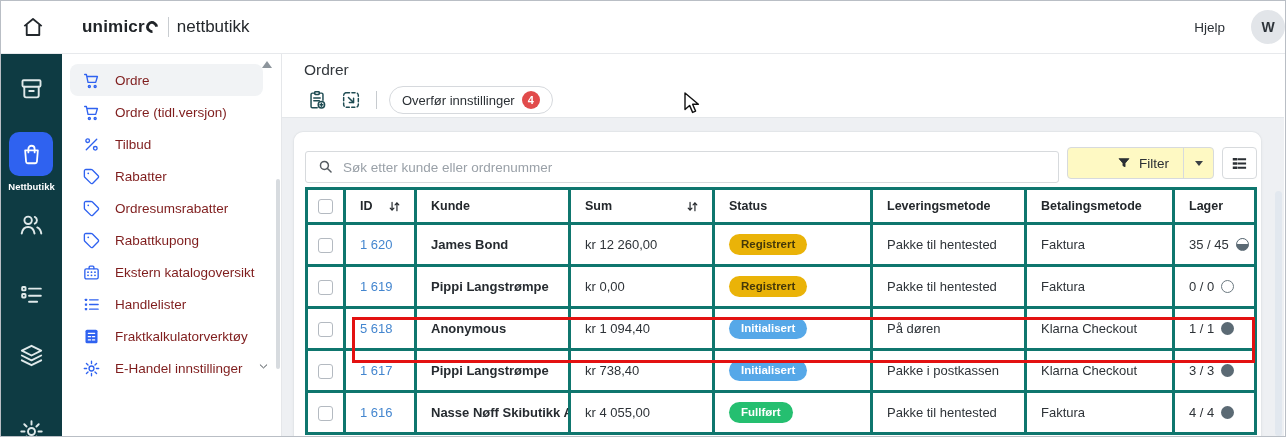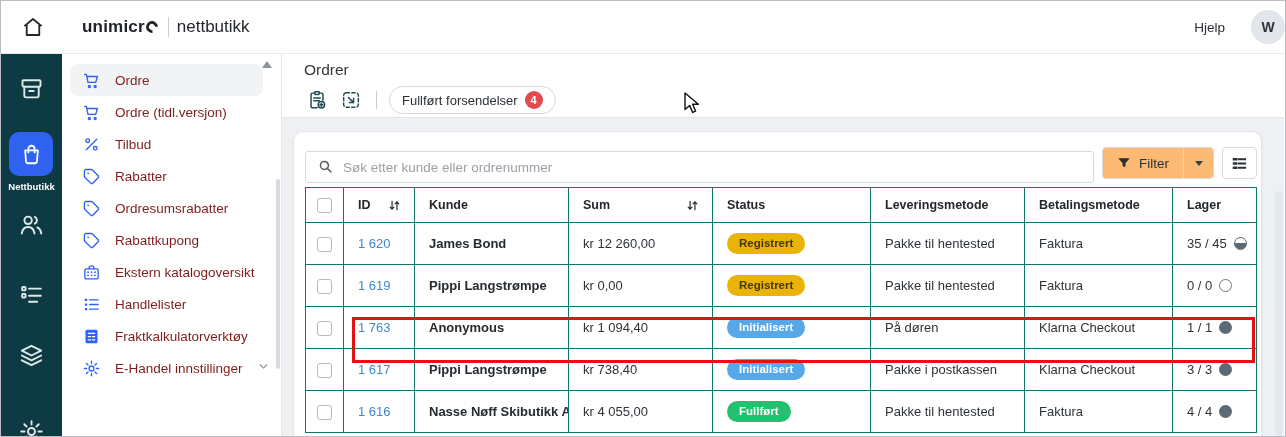--- a/index.html
+++ b/index.html
@@ -58,32 +58,32 @@
 
   .main-scrollbar { position:absolute; right:2px; top:137px; bottom:0; width:7px; background:#e2e8ef; border-radius:4px; }
 
   .card { position:absolute; left:11px; right:22px; top:77px; bottom:-4px; background:#fff; border:1px solid #e3e6e9; border-bottom:none; border-radius:10px 10px 0 0; padding:15px 4px 0 11px; box-shadow:0 1px 3px rgba(20,30,40,.04); }
 
   .controls { display:flex; align-items:center; gap:8px; }
   .search-box { position:relative; flex:1; height:24px; }
   .search-box input { width:100%; height:32px; border:1px solid #d7dadd; border-radius:3px; padding:0 10px 0 37px; font-size:13.5px; color:#2b3035; font-family:"Liberation Sans", sans-serif; outline:none; background:#fff; }
   .search-box input::placeholder { color:#9aa1a8; }
   .search-glyph { position:absolute; left:12px; top:7px; width:17px; height:17px; color:#565c62; }
-  .filter-split { display:flex; height:32px; border:1px solid #d7dadd; border-radius:4px; overflow:hidden; background:#fdba74; }
+  .filter-split { display:flex; height:32px; border:1px solid #d7dadd; border-radius:4px; overflow:hidden; background:#fef9c3;padding-left:35px; }
   .filter-main { display:flex; align-items:center; gap:8px; padding:0 14px; font-size:13.5px; color:#2b3035; cursor:pointer; }
   .filter-main svg { width:14px; height:14px; color:#2b3035; }
   .filter-caret { width:30px; display:flex; align-items:center; justify-content:center; border-left:1px solid #d7dadd; cursor:pointer; }
   .caret-down { width:0; height:0; border-left:4.5px solid transparent; border-right:4.5px solid transparent; border-top:5.5px solid #3a4045; }
   .view-btn { width:35px; height:32px; border:1px solid #d7dadd; border-radius:4px; background:#fff; display:flex; align-items:center; justify-content:center; cursor:pointer; color:#2b3035; }
   .view-btn svg { width:17px; height:17px; }
 
   
   .table-wrap { position:relative; margin-top:8px; }
   table { width:100%; border-collapse:collapse; table-layout:fixed; }
-  th, td { border:1px solid #0f766e; overflow:hidden; white-space:nowrap; }
+  th, td { border:3px solid #0f766e; overflow:hidden; white-space:nowrap; }
   th { height:35px; text-align:left; padding:0 12px 0 14px; font-size:12.5px; font-weight:bold; color:#24282c; }
   td { height:42px; padding:0 0 0 14px; font-size:13px; color:#2e3338; }
   th.c-check, td.c-check { padding:0; text-align:center; }
   .th-inner { display:flex; align-items:center; }
   .sort-ic { margin-left:auto; width:15px; height:15px; color:#24282c; flex:0 0 auto; }
   .chk { width:15px; height:15px; border:1.5px solid #b4bac1; border-radius:3px; background:#fff; display:inline-block; vertical-align:middle; cursor:pointer; }
   td.c-id a { color:#4486cf; text-decoration:none; cursor:pointer; }
   td.c-kunde { font-weight:bold; color:#262b30; }
   .pill { display:inline-block; padding:4px 12px 4px; border-radius:12px; font-size:11.5px; font-weight:bold; line-height:1.15; }
   .pill.yellow { background:#eab308; color:#453809; }
@@ -290,21 +290,21 @@
         </div>
         <div class="tool-icon">
           <svg viewBox="0 0 24 24" fill="none" stroke="currentColor" stroke-width="1.6" stroke-linecap="round" stroke-linejoin="round">
               <rect x="4" y="4" width="16" height="16" rx="3" stroke-dasharray="3.4 2.6"></rect>
               <path d="M9.2 9.2l5.4 5.4"></path>
               <path d="M14.8 10.2v4.6h-4.6"></path>
             </svg>
         </div>
         <div class="tool-divider"></div>
         <button class="transfer-btn">
-          <span>Fullført forsendelser</span>
+          <span>Overfør innstillinger</span>
           <span class="transfer-badge">4</span>
         </button>
       </div>
     </div>
 
     <div class="main-scrollbar"></div>
 
     <div class="card">
       <div class="controls">
         <div class="search-box">
@@ -409,21 +409,21 @@
                 <td class="c-id"><a>1 619</a></td>
                 <td class="c-kunde">Pippi Langstrømpe</td>
                 <td>kr 0,00</td>
                 <td><span class="pill yellow">Registrert</span></td>
                 <td>Pakke til hentested</td>
                 <td>Faktura</td>
                 <td>0 / 0<span class="stock empty"></span></td>
               </tr>
               <tr>
                 <td class="c-check"><span class="chk"></span></td>
-                <td class="c-id"><a>1 763</a></td>
+                <td class="c-id"><a>5 618</a></td>
                 <td class="c-kunde">Anonymous</td>
                 <td>kr 1 094,40</td>
                 <td><span class="pill blue">Initialisert</span></td>
                 <td>På døren</td>
                 <td>Klarna Checkout</td>
                 <td>1 / 1<span class="stock full"></span></td>
               </tr>
               <tr>
                 <td class="c-check"><span class="chk"></span></td>
                 <td class="c-id"><a>1 617</a></td>

